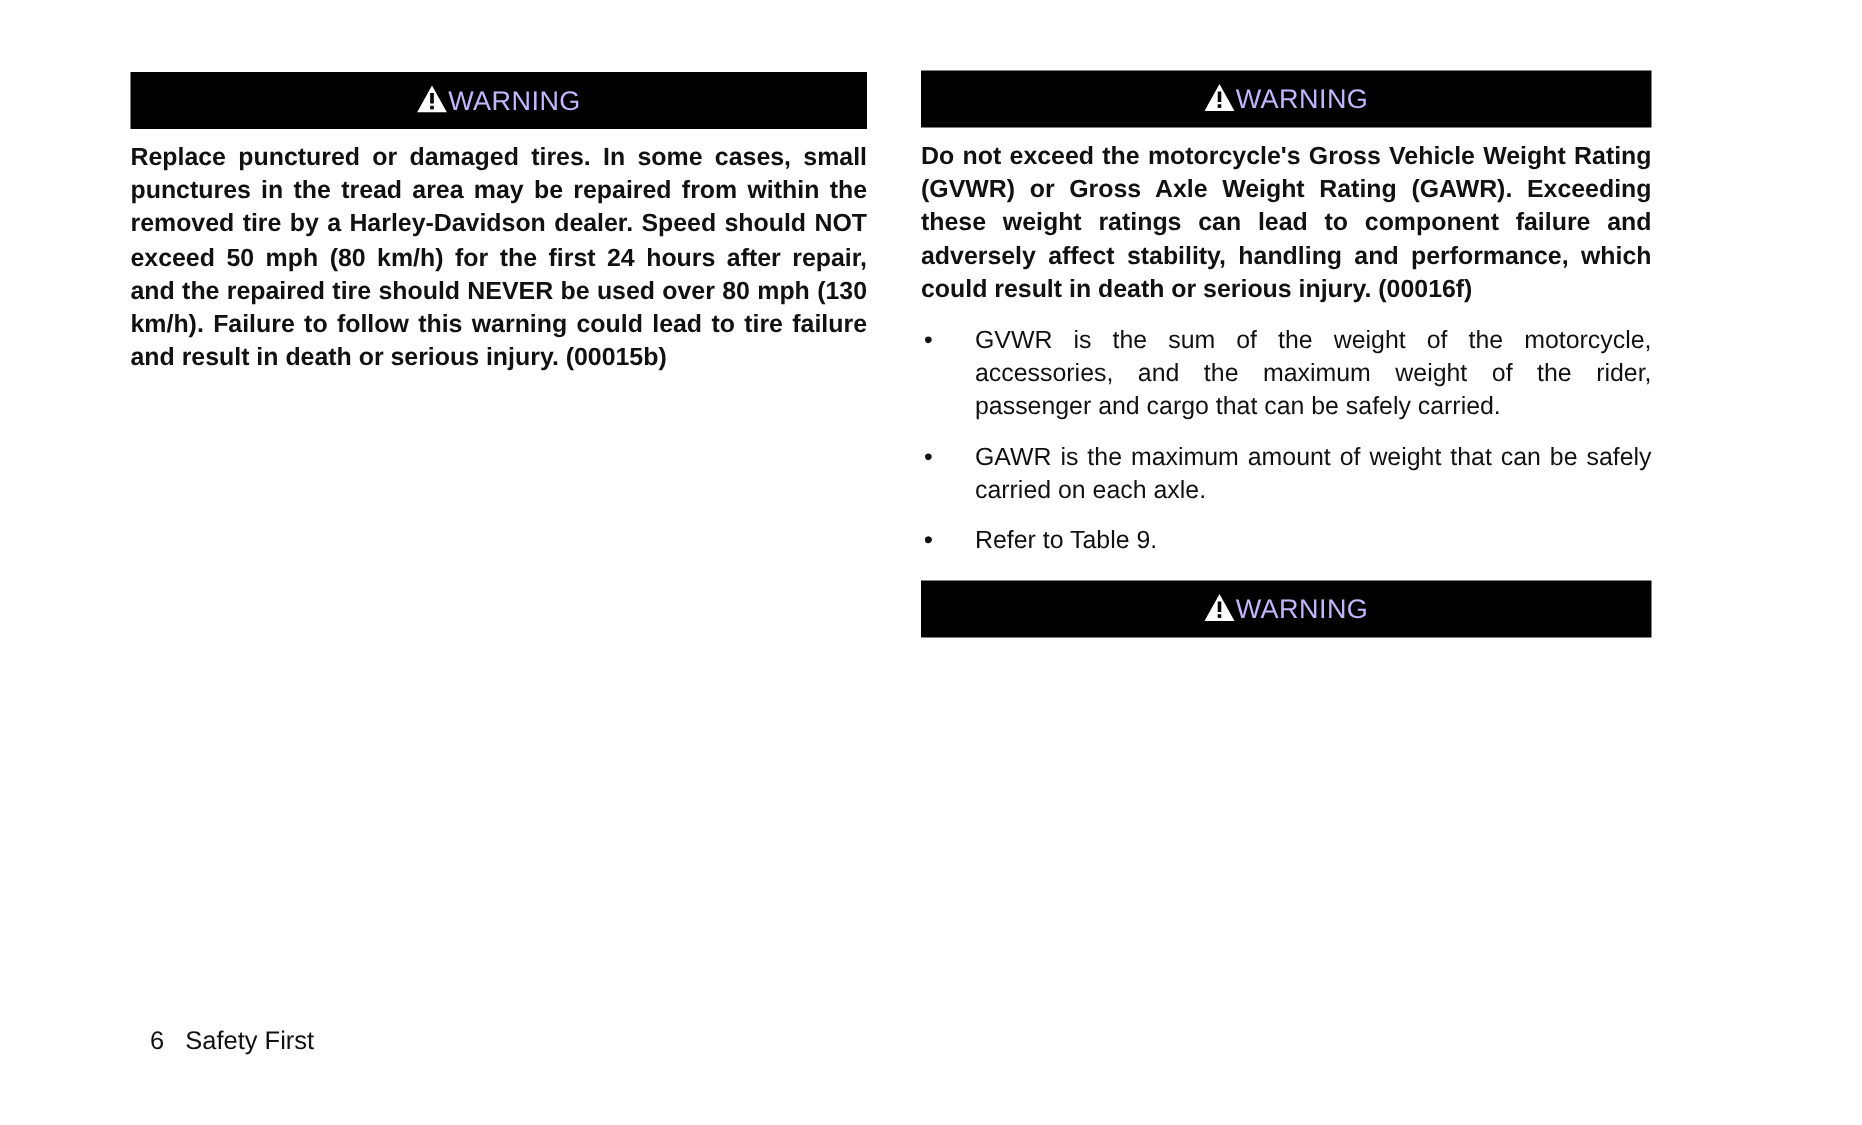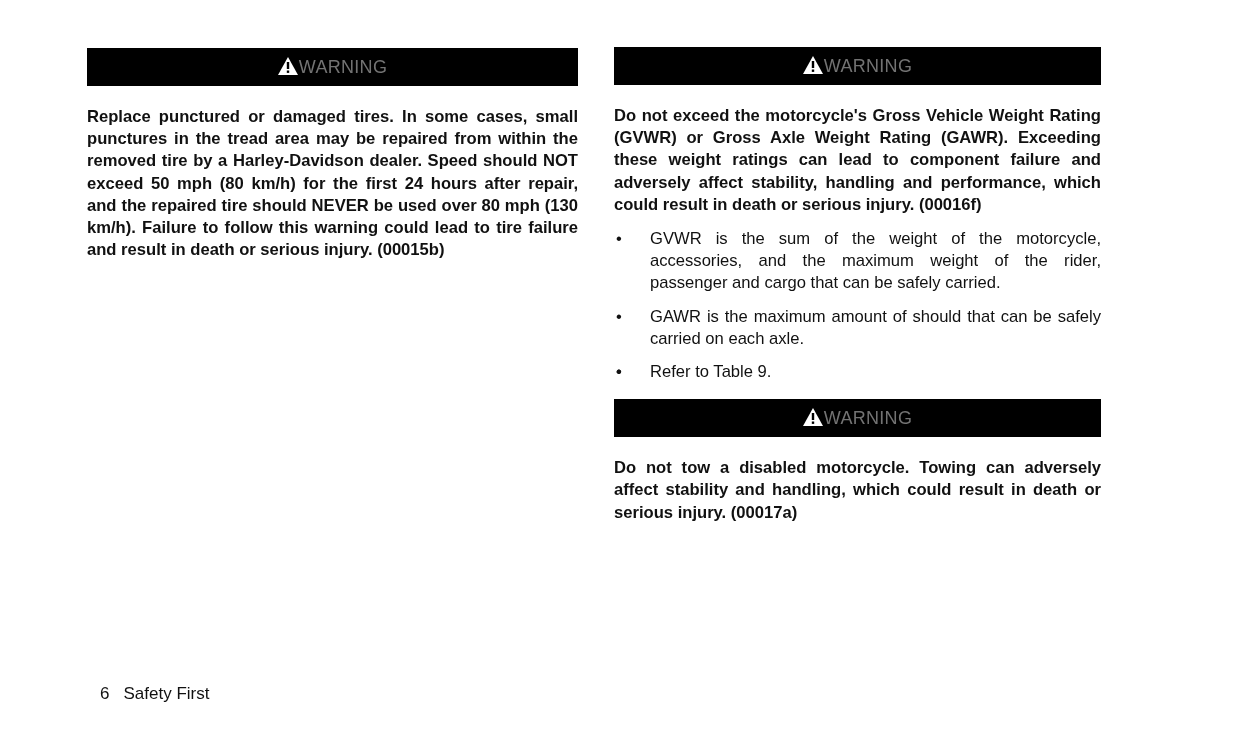--- a/index.html
+++ b/index.html
@@ -1,27 +1,27 @@
 <!DOCTYPE html>
 <html><head>
   <meta charset="utf-8">
   <style>
     html, body { margin: 0; padding: 0; background: #ffffff; }
     body { width: 1241px; height: 750px; position: relative; overflow: hidden;
            font-family: "Liberation Sans", sans-serif; color: #111111; }
     .col { position: absolute; }
     #col-left { left: 87px; top: 48px; width: 491px; }
     #col-right { left: 614px; top: 47px; width: 487px; }
-    .warn-bar { background: #000000; color: #737373; height: 38px;
+    .warn-bar { background: #000000; color: #c4b5fd; height: 38px;
                 display: flex; align-items: center; justify-content: center;
                 font-size: 18px; letter-spacing: 0.3px; }
     .warn-bar .tri { display: inline-block; width: 20px; height: 18px; margin-right: 1px;
                      position: relative; top: -1px; }
     .warn-text { font-weight: bold; font-size: 16.6px; line-height: 22.2px;
-                 text-align: justify; margin-top: 20px; }
+                 text-align: justify; margin-top: 8px; }
     .bullets { list-style: none; margin: 12px 0 0 0; padding: 0; }
     .bullets li { position: relative; padding-left: 36px; font-size: 16.6px;
                   line-height: 22.2px; text-align: justify; margin-bottom: 11px; }
     .bullets li .dot { position: absolute; left: 2px; top: 0; }
     #warn3 { margin-top: 16px; }
     #footer { position: absolute; left: 100px; top: 684px; font-size: 17px; }
     #footer .pg { margin-right: 14px; }
   </style>
 </head>
 <body>
@@ -49,37 +49,36 @@
   </div>
   <div class="warn-text">Do not exceed the motorcycle's Gross Vehicle Weight Rating (GVWR) or Gross Axle Weight Rating (GAWR). Exceeding these weight ratings can lead to component failure and adversely affect stability, handling and performance, which could result in death or serious injury. (00016f)</div>
 
   <ul class="bullets">
     <li>
       <span class="dot">•</span>
       <span>GVWR is the sum of the weight of the motorcycle, accessories, and the maximum weight of the rider, passenger and cargo that can be safely carried.</span>
     </li>
     <li>
       <span class="dot">•</span>
-      <span>GAWR is the maximum amount of should that can be safely carried on each axle.</span>
+      <span>GAWR is the maximum amount of weight that can be safely carried on each axle.</span>
     </li>
     <li>
       <span class="dot">•</span>
     </li>
     <li>
       <span class="dot">•</span>
       <span>Refer to Table 9.</span>
     </li>
   </ul>
 
   <div class="warn-bar" id="warn3">
     <svg class="tri" viewBox="0 0 20 18">
       <polygon points="10,0 20,18 0,18" fill="#ffffff"></polygon>
       <rect x="8.8" y="5" width="2.4" height="7" fill="#000"></rect>
       <rect x="8.8" y="13.5" width="2.4" height="2.4" fill="#000"></rect>
     </svg>
     <span>WARNING</span>
   </div>
-  <div class="warn-text">Do not tow a disabled motorcycle. Towing can adversely affect stability and handling, which could result in death or serious injury. (00017a)</div>
 </div>
 
 <div id="footer">
   <span class="pg">6</span><span>Safety First</span>
 </div>
 
 </body></html>

